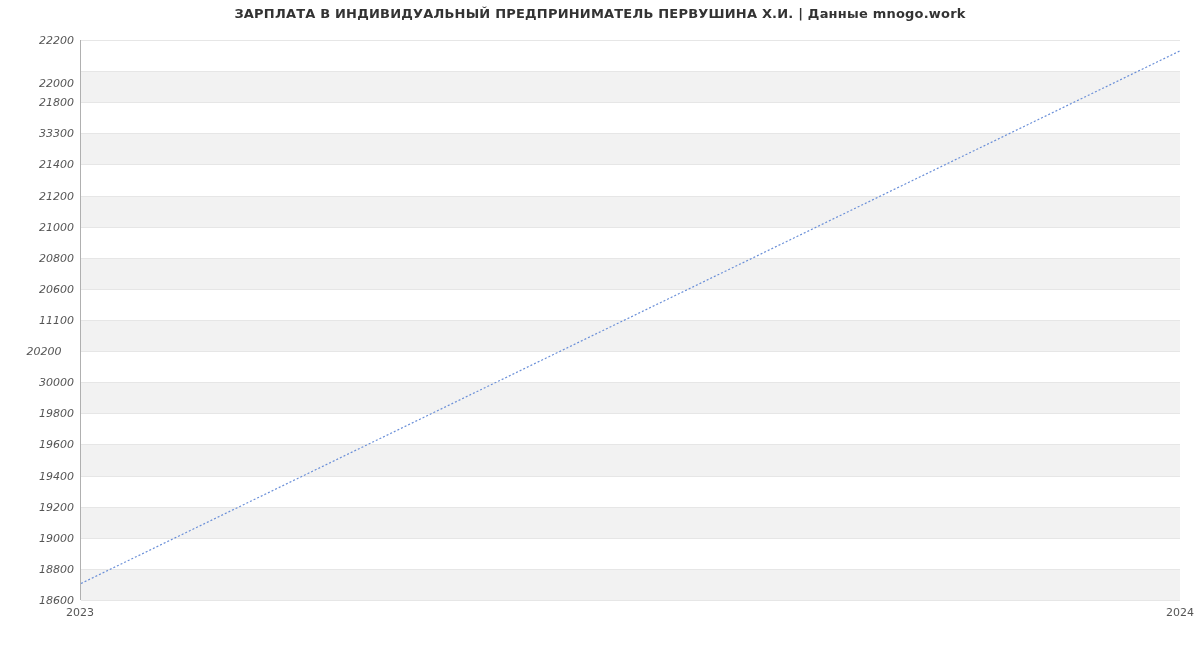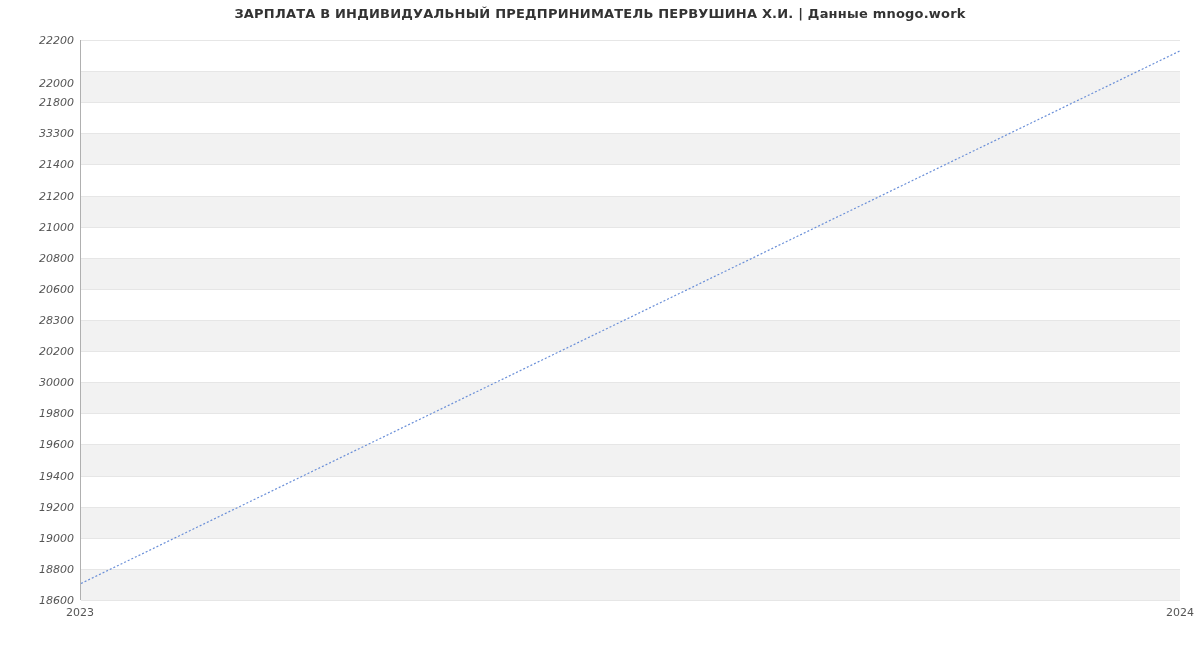--- a/index.html
+++ b/index.html
@@ -125,22 +125,22 @@
 
   <div id="y-axis-labels">
       <div class="y-tick-label" style="top: 600px;">18600</div>
       <div class="y-tick-label" style="top: 568.889px;">18800</div>
       <div class="y-tick-label" style="top: 537.778px;">19000</div>
       <div class="y-tick-label" style="top: 506.667px;">19200</div>
       <div class="y-tick-label" style="top: 475.556px;">19400</div>
       <div class="y-tick-label" style="top: 444.444px;">19600</div>
       <div class="y-tick-label" style="top: 413.333px;">19800</div>
       <div class="y-tick-label" style="top: 382.222px;">30000</div>
-      <div class="y-tick-label" style="top: 351.111px;">20200</div>
-      <div class="y-tick-label" style="top: 320px;">28300</div>
+      <div class="y-tick-label" style="top: 351.111px; text-align: center;">20200</div>
+      <div class="y-tick-label" style="top: 320px;">11100</div>
       <div class="y-tick-label" style="top: 288.889px;">20600</div>
       <div class="y-tick-label" style="top: 257.778px;">20800</div>
       <div class="y-tick-label" style="top: 226.667px;">21000</div>
       <div class="y-tick-label" style="top: 195.556px;">21200</div>
       <div class="y-tick-label" style="top: 164.444px; text-align: right;">21400</div>
       <div class="y-tick-label" style="top: 133.333px;">33300</div>
       <div class="y-tick-label" style="top: 102.222px;">21800</div>
       <div class="y-tick-label" style="top: 71px; margin-top: 12px;">22000</div>
       <div class="y-tick-label" style="top: 40px;">22200</div>
     </div>

